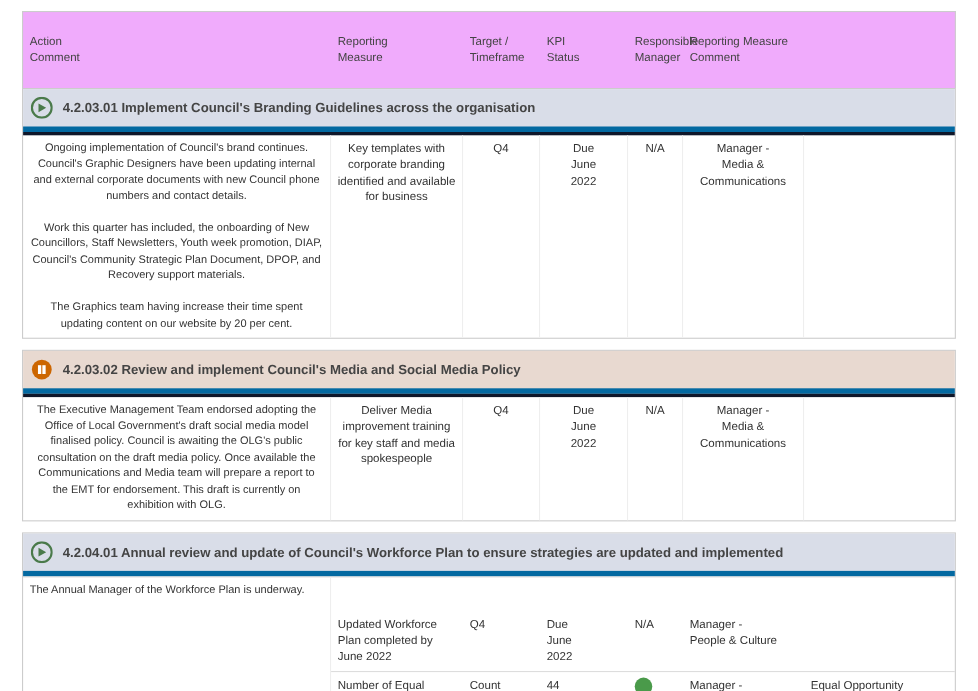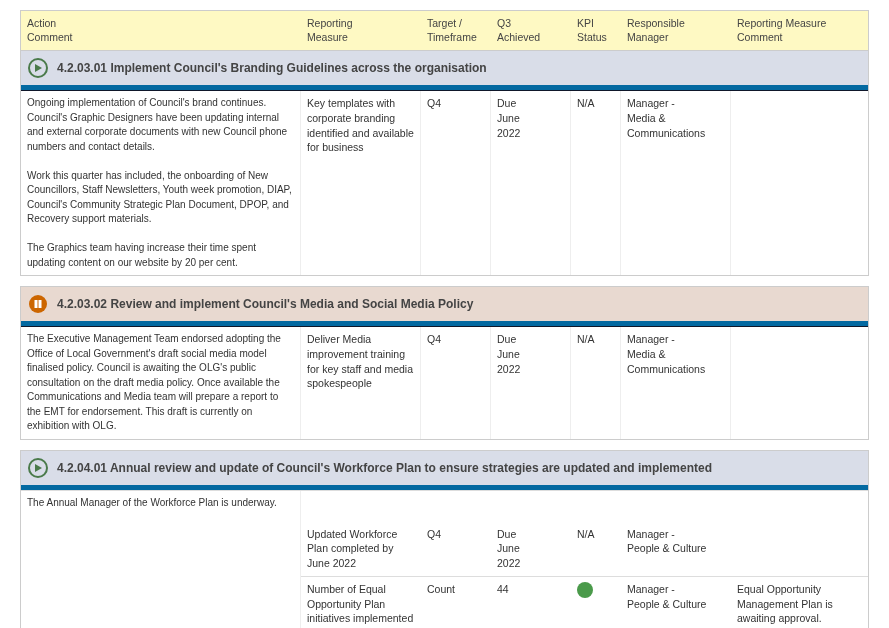--- a/index.html
+++ b/index.html
@@ -13,24 +13,24 @@
     }
 
     .page-wrapper {
       padding: 10px 20px 20px 20px;
     }
 
     
     .table-header {
       display: grid;
       grid-template-columns: 280px 120px 70px 80px 50px 110px 130px;
-      background: #fef9c3;
+      background: #f0abfc;
       border-top: 1px solid #ccc;
       border-bottom: 1px solid #ccc;
-      padding: 3px 0;
+      padding: 18px 0;
       margin-bottom: 0;
     }
     .table-header .col-head {
       padding: 3px 6px;
       font-size: 10.5px;
       color: #444;
       line-height: 1.3;
     }
 
     
@@ -102,21 +102,22 @@
       font-weight: bold;
     }
 
     .full-row-section {
       border: 1px solid #ccc;
       margin-bottom: 10px;
     }
     .inner-data-row {
       display: grid;
       grid-template-columns: 280px 120px 70px 80px 50px 110px 130px;
-      border-top: 1px solid #0f172a;
+      border-top: 3px solid #0f172a;
+      text-align: center;
     }
     .inner-data-row .data-cell {
       padding: 5px 6px;
       font-size: 10.5px;
       line-height: 1.4;
       color: #333;
       border-right: 1px solid #eee;
     }
     .inner-data-row .data-cell:last-child {
       border-right: none;
@@ -124,21 +125,20 @@
   </style>
 </head>
 <body>
 
 <div class="page-wrapper">
 
   <div class="table-header table-outer">
     <div class="col-head">Action<br>Comment</div>
     <div class="col-head">Reporting<br>Measure</div>
     <div class="col-head">Target /<br>Timeframe</div>
-    <div class="col-head">Q3<br>Achieved</div>
     <div class="col-head">KPI<br>Status</div>
     <div class="col-head">Responsible<br>Manager</div>
     <div class="col-head">Reporting Measure<br>Comment</div>
   </div>
 
   <div class="full-row-section">
     <div class="section-header" style="background:#d9dde8;">
       <div class="section-icon">
         <svg width="20" height="20" viewBox="0 0 20 20">
           <circle cx="10" cy="10" r="9" fill="none" stroke="#4a7a4a" stroke-width="2"></circle>

